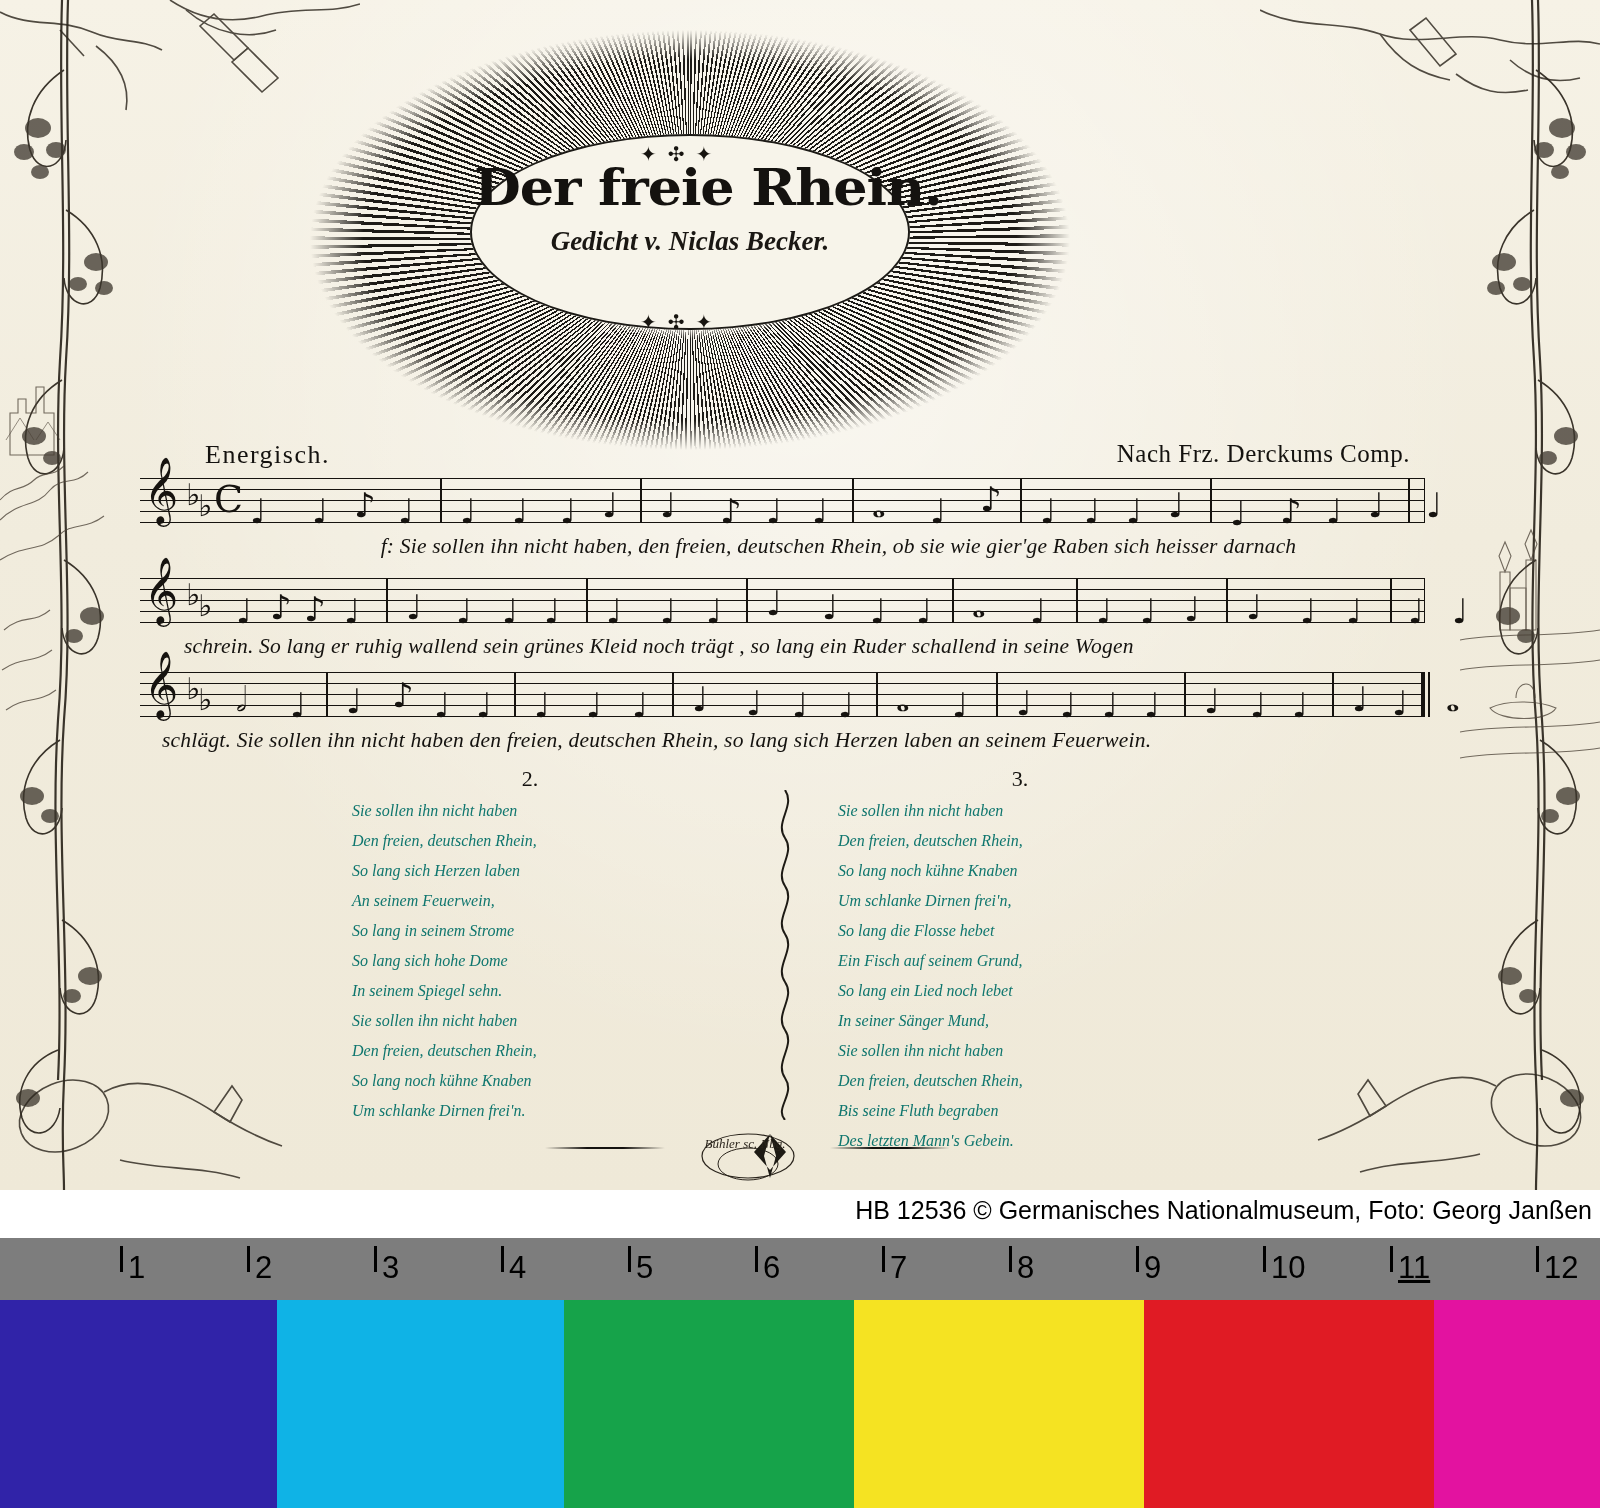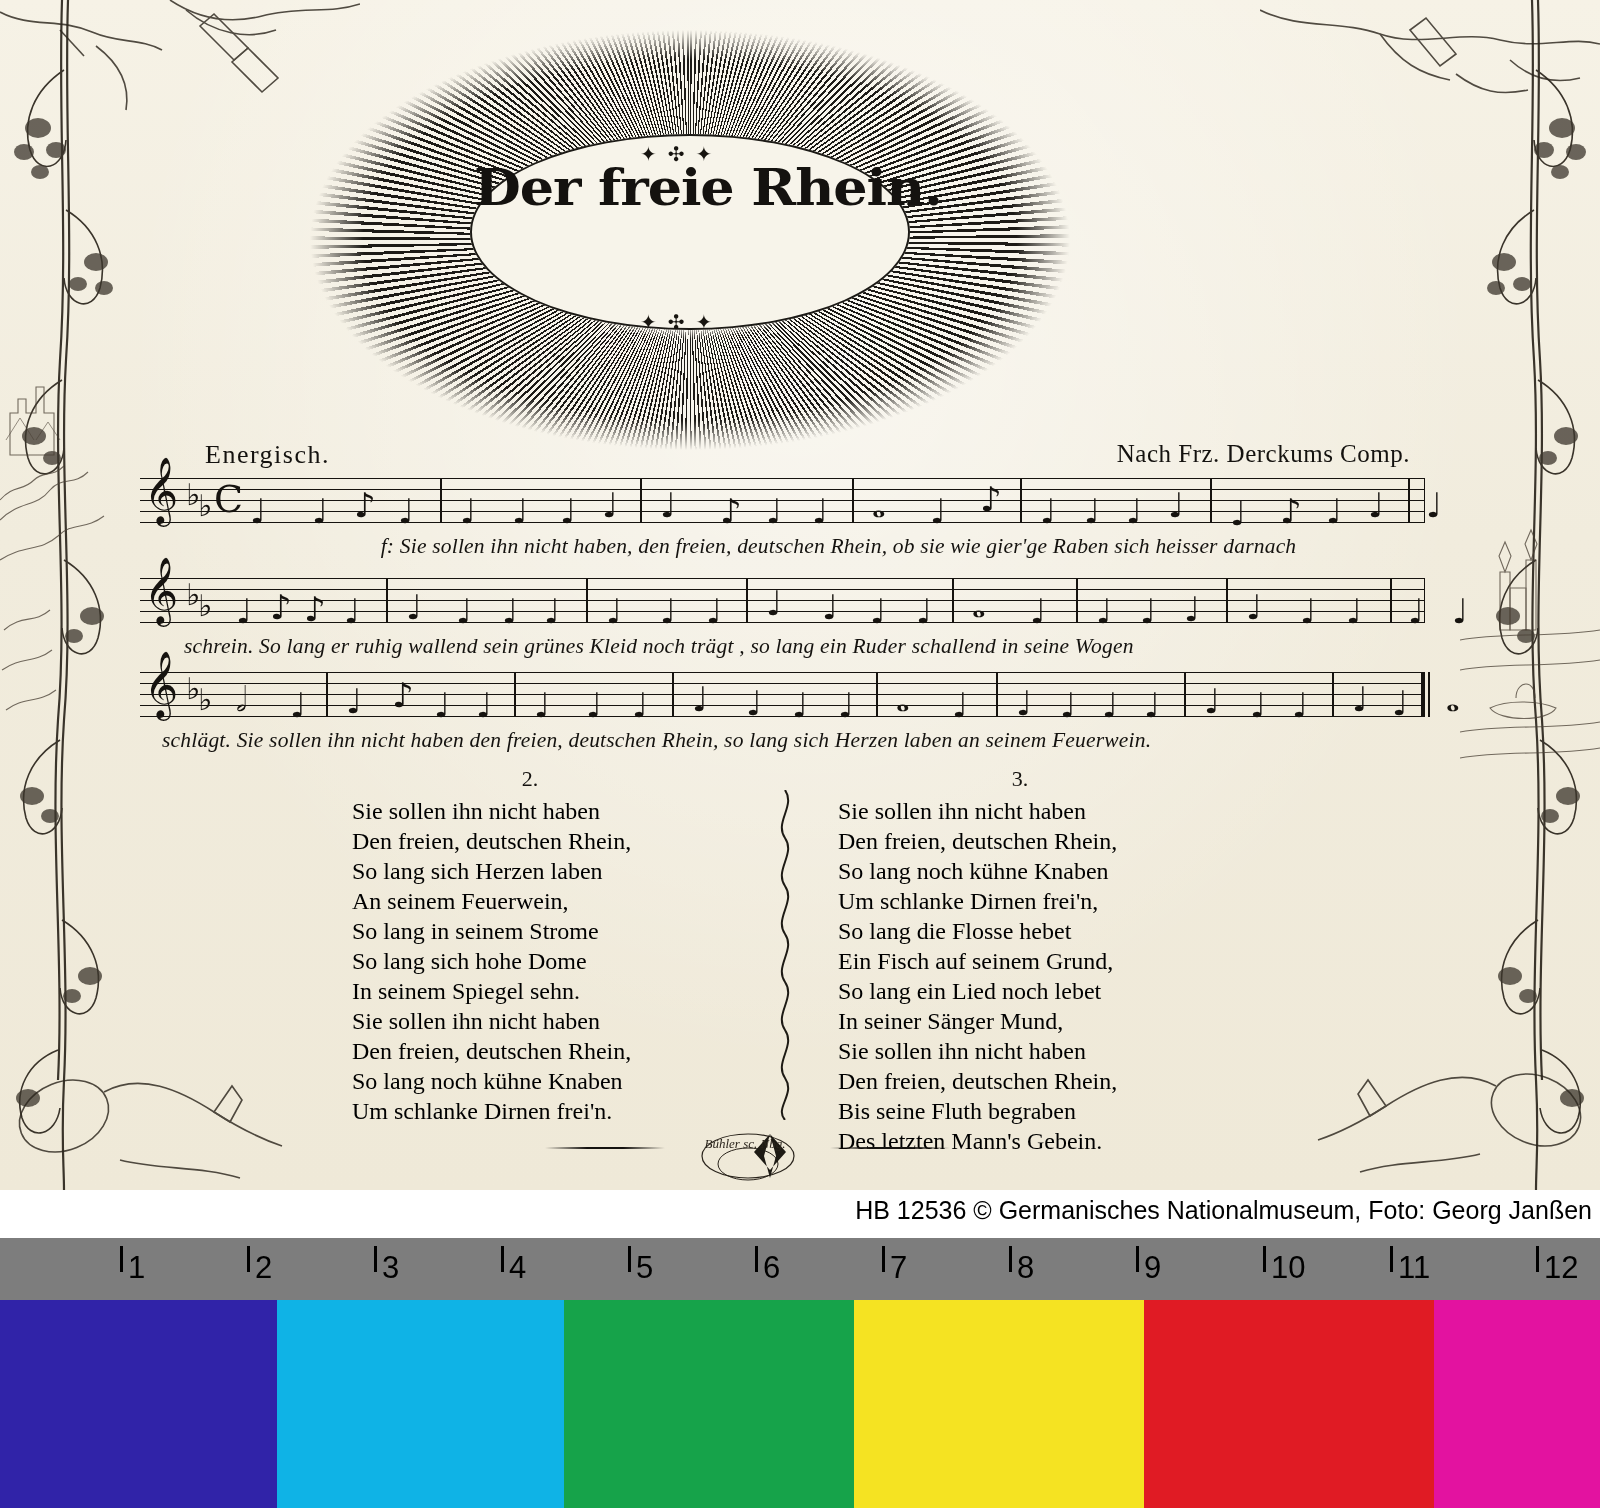--- a/index.html
+++ b/index.html
@@ -221,23 +221,24 @@
   .verse-col.v3 { left: 490px; }
   .verse-num {
     text-align: center;
     font-family: "Liberation Serif", serif;
     font-size: 22px;
     color: #14120f;
     margin-bottom: 4px;
   }
   .verse-line {
     font-family: "Liberation Serif", serif;
-    font-size: 24px;
+    font-style: italic;
+    font-size: 16px;
     line-height: 30px;
-    color: #000000;
+    color: #0f766e;
     white-space: nowrap;
   }
   .verse-col.v2 .verse-line { text-align: left; padding-left: 22px; }
   .verse-col.v3 .verse-line { text-align: left; padding-left: 18px; }
 
   #verse-divider {
     position: absolute;
     left: 770px;
     top: 790px;
     width: 30px;
@@ -460,20 +461,21 @@
         <path d="M180 144 C140 154 100 150 60 162"></path>
       </g>
     </svg>
 
     <div id="cartouche">
       <div class="rays"></div>
       <div class="inner-oval"></div>
       <div class="floret" style="left:330px; top:112px;">✦ ✣ ✦</div>
       <div class="floret" style="left:330px; top:280px;">✦ ✣ ✦</div>
       <div id="title-main">Der freie Rhein.</div>
+      <div id="title-sub">Gedicht v. Niclas Becker.</div>
     </div>
 
     <div id="tempo-mark">Energisch.</div>
     <div id="composer-credit">Nach Frz. Derckums Comp.</div>
 
     <div class="system" style="top:478px;">
       <div class="staff">
         <div class="line l1"></div>
         <div class="line l2"></div>
         <div class="line l3"></div>
@@ -679,21 +681,21 @@
     <div class="tick-label" style="left:763px;">6</div>
     <div class="tick" style="left:882px;"></div>
     <div class="tick-label" style="left:890px;">7</div>
     <div class="tick" style="left:1009px;"></div>
     <div class="tick-label" style="left:1017px;">8</div>
     <div class="tick" style="left:1136px;"></div>
     <div class="tick-label" style="left:1144px;">9</div>
     <div class="tick" style="left:1263px;"></div>
     <div class="tick-label" style="left:1271px;">10</div>
     <div class="tick" style="left:1390px;"></div>
-    <div class="tick-label" style="left:1398px;">11</div>
+    <div class="tick-label" style="left:1398px;text-decoration:underline;">11</div>
     <div class="tick" style="left:1536px;"></div>
     <div class="tick-label" style="left:1544px;">12</div>
   </div>
 
   <div id="swatches">
     <div class="swatch" style="width:277px; background:#3023a8;"></div>
     <div class="swatch" style="width:287px; background:#0fb3e6;"></div>
     <div class="swatch" style="width:290px; background:#16a34a;"></div>
     <div class="swatch" style="width:290px; background:#f5e322;"></div>
     <div class="swatch" style="width:290px; background:#e01b24;"></div>

